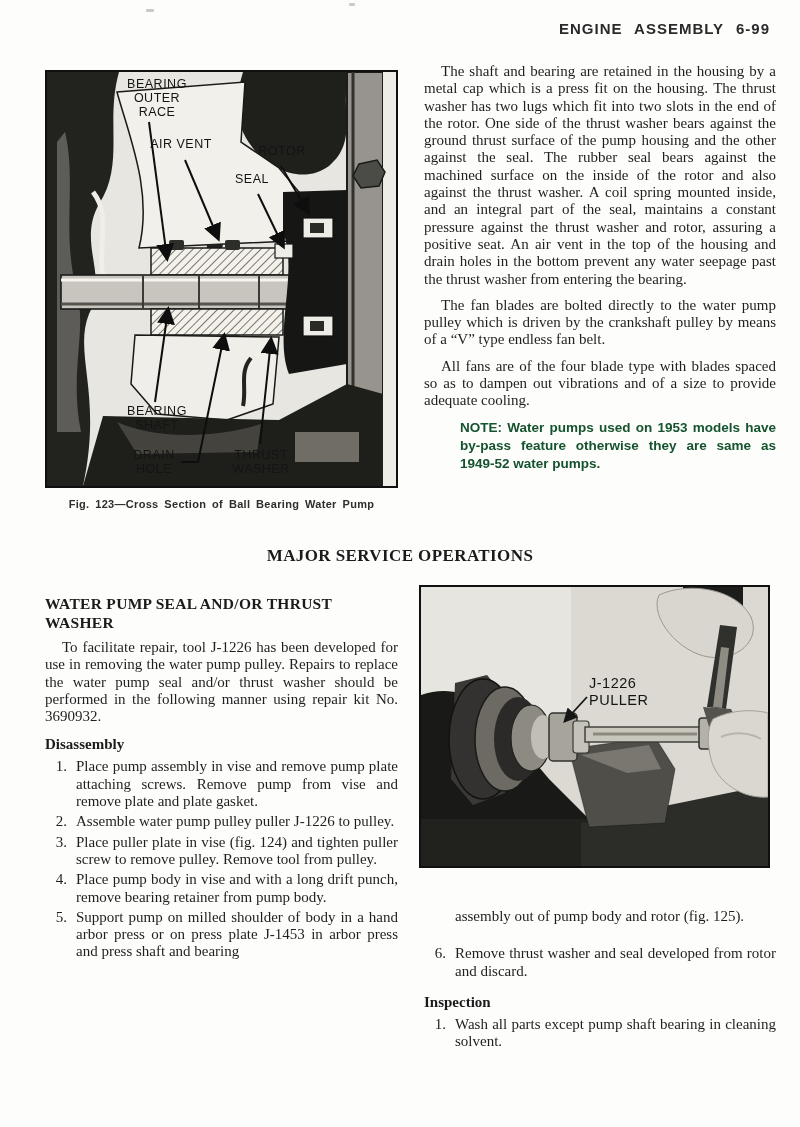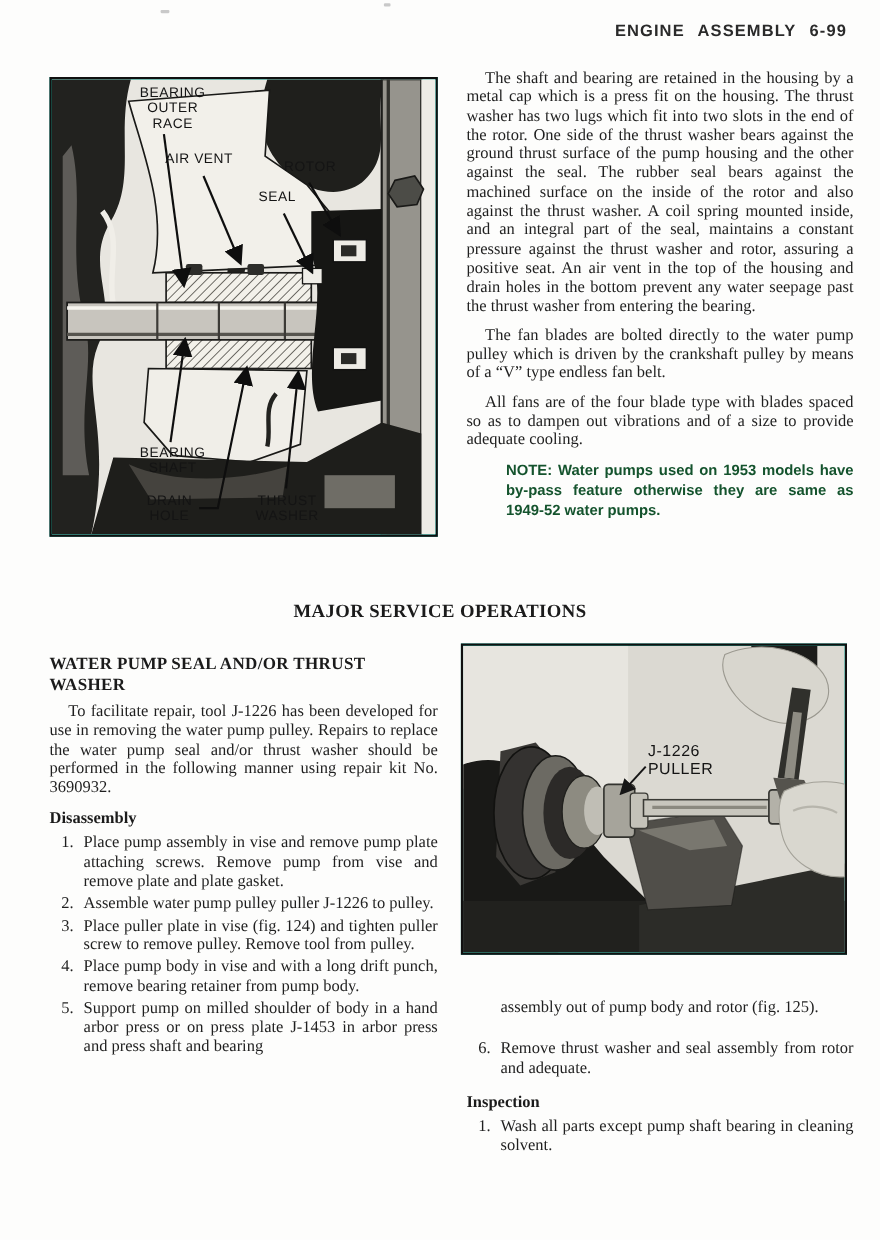--- a/index.html
+++ b/index.html
@@ -32,21 +32,21 @@
 
   
   .step{display:flex;margin:0 0 3px 0;}
   .step-num{flex:0 0 22px;text-align:right;font-size:15px;line-height:17.3px;padding-right:9px;box-sizing:content-box;}
   .step-text{flex:1;font-size:15px;line-height:17.3px;text-align:justify;}
   .caution-block{font-family:"Liberation Sans", sans-serif;font-weight:bold;font-style:italic;
     font-size:13.5px;line-height:18.6px;margin:8px 10px 9px 31px;text-align:justify;color:#222;}
   .cont-p{font-size:15px;line-height:17.3px;text-align:justify;margin:0 0 20px 31px;}
 
   
-  .figure-box{position:absolute;border:2px solid #101010;box-sizing:border-box;background:#14b8a6;overflow:hidden;text-decoration:underline;}
+  .figure-box{position:absolute;border:2px solid #101010;box-sizing:border-box;background:#a16207;overflow:hidden;text-decoration:underline;}
   .fig123{left:45px;top:70px;width:353px;height:418px;}
   .fig124{left:419px;top:585px;width:351px;height:283px;}
   .figure-box svg{position:absolute;left:0;top:0;}
   .fig-caption{position:absolute;text-align:center;
     font-family:"Liberation Sans", sans-serif;font-weight:bold;font-size:11px;
     letter-spacing:0.3px;word-spacing:2.5px;color:#2e2e2e;}
   .cap123{left:45px;top:498px;width:353px;}
   .cap124{left:419px;top:886px;width:351px;}
 
   .fig-label{position:absolute;font-family:"Liberation Sans", sans-serif;
@@ -155,20 +155,21 @@
     <div class="fig-label" style="left:82px;top:65px;width:104px;">AIR VENT</div>
     <div class="fig-label" style="left:192px;top:72px;width:86px;">ROTOR</div>
     <div class="fig-label" style="left:172px;top:100px;width:66px;">SEAL</div>
     <div class="fig-label" style="left:58px;top:332px;width:104px;">BEARING
 SHAFT</div>
     <div class="fig-label" style="left:62px;top:376px;width:90px;">DRAIN
 HOLE</div>
     <div class="fig-label" style="left:158px;top:376px;width:112px;">THRUST
 WASHER</div>
   </div>
+  <div class="fig-caption cap123">Fig. 123—Cross Section of Ball Bearing Water Pump</div>
 
   <div class="col" style="left:424px;top:63px;width:352px;">
     <p class="body-p">The shaft and bearing are retained in the housing by a metal cap which is a press fit on the housing. The thrust washer has two lugs which fit into two slots in the end of the rotor. One side of the thrust washer bears against the ground thrust surface of the pump housing and the other against the seal. The rubber seal bears against the machined surface on the inside of the rotor and also against the thrust washer. A coil spring mounted inside, and an integral part of the seal, maintains a constant pressure against the thrust washer and rotor, assuring a positive seat. An air vent in the top of the housing and drain holes in the bottom prevent any water seepage past the thrust washer from entering the bearing.</p>
     <p class="body-p">The fan blades are bolted directly to the water pump pulley which is driven by the crankshaft pulley by means of a “V” type endless fan belt.</p>
     <p class="body-p">All fans are of the four blade type with blades spaced so as to dampen out vibrations and of a size to provide adequate cooling.</p>
     <p class="note-block">NOTE: Water pumps used on 1953 models have by-pass feature otherwise they are same as 1949-52 water pumps.</p>
   </div>
 
   <div class="major-heading">MAJOR SERVICE OPERATIONS</div>
 
@@ -255,21 +256,21 @@
       <line x1="166" y1="110" x2="144" y2="134" stroke="#161616" stroke-width="1.8" marker-end="url(#arw2)"></line>
     </svg>
     <div class="fig-label puller-label" style="left:168px;top:88px;width:80px;">J-1226
 PULLER</div>
   </div>
 
   <div class="col" style="left:424px;top:908px;width:352px;">
     <p class="cont-p">assembly out of pump body and rotor (fig. 125).</p>
     <div class="step" style="margin-top:6px;">
       <span class="step-num">6.</span>
-      <span class="step-text">Remove thrust washer and seal assembly from rotor and adequate.</span>
+      <span class="step-text">Remove thrust washer and seal developed from rotor and discard.</span>
     </div>
     <h3 class="minor-heading" style="margin-top:14px;">Inspection</h3>
     <div class="step">
       <span class="step-num">1.</span>
       <span class="step-text">Wash all parts except pump shaft bearing in cleaning solvent.</span>
     </div>
   </div>
 
 </div>
 

